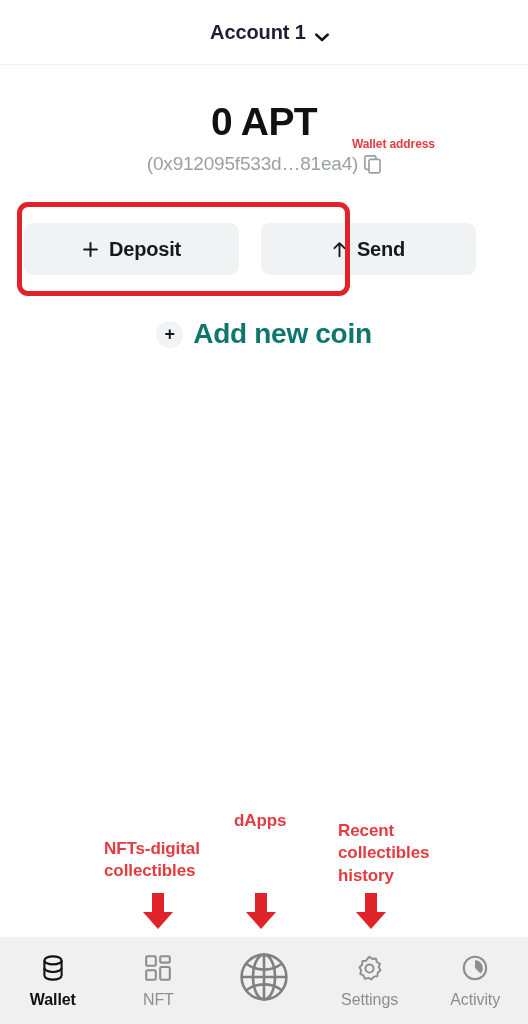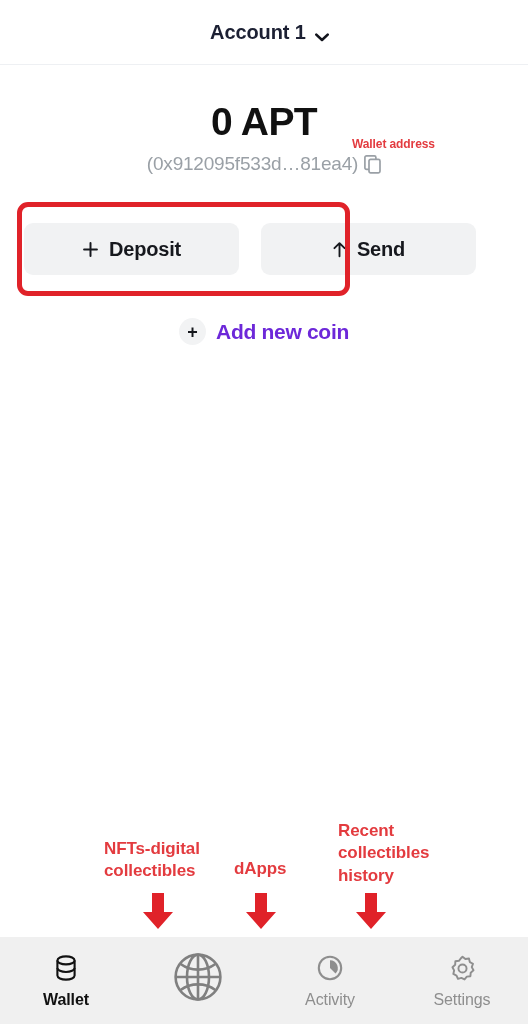--- a/index.html
+++ b/index.html
@@ -153,43 +153,43 @@
     background: #f2f3f4;
     display: flex;
     align-items: center;
     justify-content: center;
     font-size: 18px;
     font-weight: bold;
     color: #16181d;
     line-height: 1;
   }
   .add-coin-label {
-    font-size: 21px;
-    font-weight: bold;
-    color: #6d28d9;
+    font-size: 28px;
+    font-weight: bold;
+    color: #0f766e;
     letter-spacing: -0.3px;
   }
 
   
   .callout {
     position: absolute;
     color: #e33b3f;
     font-size: 17px;
     font-weight: bold;
     line-height: 1.32;
     letter-spacing: -0.1px;
     pointer-events: none;
   }
   .callout-wallet-address {
     left: 352px;
     top: 137px;
     font-size: 12px;
   }
   .callout-nft   { left: 104px; top: 838px; width: 115px; }
-  .callout-dapps { left: 234px; top: 858px; width: 80px; }
+  .callout-dapps { left: 234px; top: 810px; width: 80px; }
   .callout-activity { left: 338px; top: 820px; width: 100px; }
 
   .arrow {
     position: absolute;
     width: 34px;
     height: 36px;
     pointer-events: none;
   }
   .arrow-nft      { left: 141px; top: 893px; }
   .arrow-dapps    { left: 244px; top: 893px; }
@@ -319,49 +319,60 @@
       <span class="nav-icon">
         <svg viewBox="0 0 26 28" width="26" height="28" aria-hidden="true">
           <ellipse cx="13" cy="6.4" rx="8.6" ry="4" fill="none" stroke="#111111" stroke-width="2.1"></ellipse>
           <path d="M4.4 6.4 V21.6 C4.4 23.8 8.3 25.6 13 25.6 C17.7 25.6 21.6 23.8 21.6 21.6 V6.4" fill="none" stroke="#111111" stroke-width="2.1"></path>
           <path d="M4.4 14 C4.4 16.2 8.3 18 13 18 C17.7 18 21.6 16.2 21.6 14" fill="none" stroke="#111111" stroke-width="2.1"></path>
         </svg>
       </span>
       <span class="nav-label">Wallet</span>
     </div>
 
+    <div class="nav-item">
+      <span class="nav-icon">
+        <svg viewBox="0 0 26 26" width="26" height="26" aria-hidden="true">
+          <rect x="1.2" y="1.2" width="9.6" height="9.6" rx="1.4" fill="none" stroke="#8e8e8e" stroke-width="2.1"></rect>
+          <rect x="15.2" y="1.2" width="9.6" height="6.4" rx="1.4" fill="none" stroke="#8e8e8e" stroke-width="2.1"></rect>
+          <rect x="1.2" y="15.2" width="9.6" height="9.6" rx="1.4" fill="none" stroke="#8e8e8e" stroke-width="2.1"></rect>
+          <rect x="15.2" y="12" width="9.6" height="12.8" rx="1.4" fill="none" stroke="#8e8e8e" stroke-width="2.1"></rect>
+        </svg>
+      </span>
+      <span class="nav-label">NFT</span>
+    </div>
 
     <div class="nav-item no-label">
       <span class="nav-icon">
         <svg viewBox="0 0 50 50" width="50" height="50" aria-hidden="true">
           <circle cx="25" cy="25" r="22.4" fill="none" stroke="#808080" stroke-width="2.6"></circle>
           <line x1="2.6" y1="25" x2="47.4" y2="25" stroke="#808080" stroke-width="2.6"></line>
           <line x1="25" y1="2.6" x2="25" y2="47.4" stroke="#808080" stroke-width="2.6"></line>
           <ellipse cx="25" cy="25" rx="11" ry="22.4" fill="none" stroke="#808080" stroke-width="2.6"></ellipse>
           <path d="M7.6 12 C12.5 15.6 18.4 17.6 25 17.6 C31.6 17.6 37.5 15.6 42.4 12" fill="none" stroke="#808080" stroke-width="2.6"></path>
           <path d="M7.6 38 C12.5 34.4 18.4 32.4 25 32.4 C31.6 32.4 37.5 34.4 42.4 38" fill="none" stroke="#808080" stroke-width="2.6"></path>
         </svg>
       </span>
       <span class="nav-label"></span>
     </div>
 
     <div class="nav-item">
       <span class="nav-icon">
+        <svg viewBox="0 0 28 28" width="27" height="27" aria-hidden="true">
+          <path d="M14 1.8 L17 4.2 L20.7 3.6 L21.6 7.3 L24.9 9.1 L23.6 12.6 L25.4 15.9 L22.5 18.3 L22.2 22 L18.5 22.4 L16.1 25.3 L12.8 23.7 L9.3 24.7 L7.8 21.3 L4.5 19.6 L5.3 16 L3.6 12.7 L6.4 10.2 L6.6 6.5 L10.3 6 L12.7 3.1 Z" fill="none" stroke="#8e8e8e" stroke-width="2" stroke-linejoin="round"></path>
+          <circle cx="14" cy="14" r="4.2" fill="none" stroke="#8e8e8e" stroke-width="2"></circle>
+        </svg>
+      </span>
+      <span class="nav-label">Settings</span>
+    </div>
+
+    <div class="nav-item">
+      <span class="nav-icon">
         <svg viewBox="0 0 26 26" width="26" height="26" aria-hidden="true">
           <circle cx="13" cy="13" r="11.2" fill="none" stroke="#8e8e8e" stroke-width="2.1"></circle>
           <path d="M13 5.2 A7.8 7.8 0 0 1 18.5 18.5 L13 13 Z" fill="#8e8e8e"></path>
         </svg>
       </span>
       <span class="nav-label">Activity</span>
     </div>
 
-    <div class="nav-item">
-      <span class="nav-icon">
-        <svg viewBox="0 0 28 28" width="27" height="27" aria-hidden="true">
-          <path d="M14 1.8 L17 4.2 L20.7 3.6 L21.6 7.3 L24.9 9.1 L23.6 12.6 L25.4 15.9 L22.5 18.3 L22.2 22 L18.5 22.4 L16.1 25.3 L12.8 23.7 L9.3 24.7 L7.8 21.3 L4.5 19.6 L5.3 16 L3.6 12.7 L6.4 10.2 L6.6 6.5 L10.3 6 L12.7 3.1 Z" fill="none" stroke="#8e8e8e" stroke-width="2" stroke-linejoin="round"></path>
-          <circle cx="14" cy="14" r="4.2" fill="none" stroke="#8e8e8e" stroke-width="2"></circle>
-        </svg>
-      </span>
-      <span class="nav-label">Settings</span>
-    </div>
-
   </div>
 </div>
 
 </body></html>

